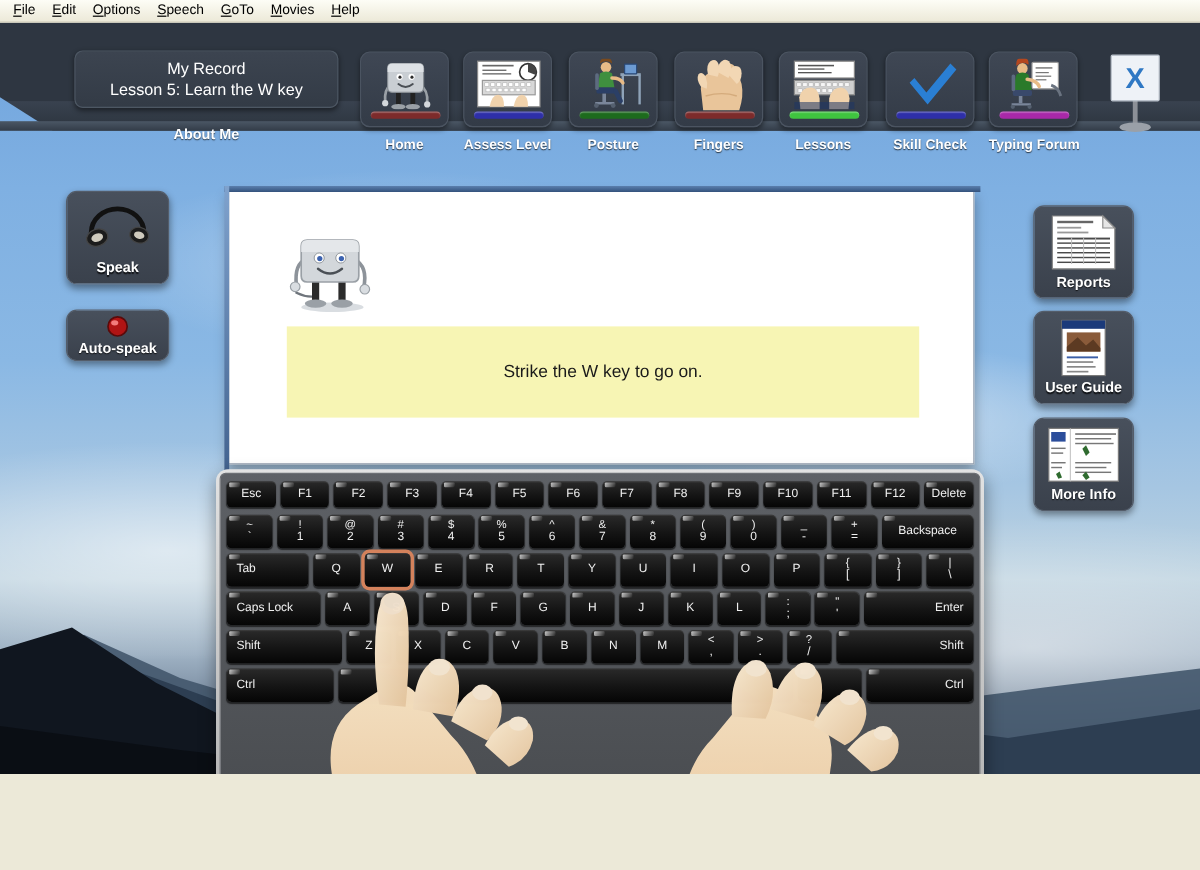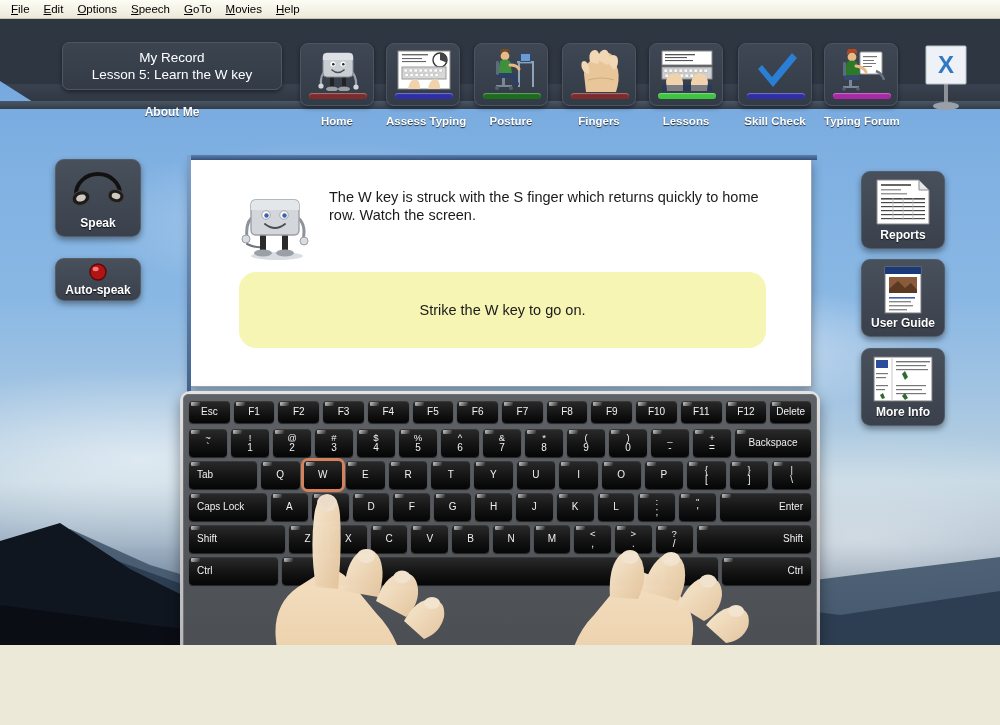--- a/index.html
+++ b/index.html
@@ -158,21 +158,21 @@
   .mascot { position: absolute; left: 42px; top: 26px; width: 84px; height: 76px; }
   .lesson-text {
     position: absolute; left: 138px; top: 28px;
     width: 460px;
     font-size: 14.5px; line-height: 1.25; color: #1a1a1a;
   }
   .prompt-box {
     position: absolute; left: 48px; top: 112px;
     width: 527px; height: 76px;
     background: #f7f5b4;
-    display: flex; align-items: center; justify-content: center; border-radius: 17px;
+    display: flex; align-items: center; justify-content: center;
   }
   .prompt-box span { font-size: 14.5px; color: #1a1a1a; }
 
   
   .kb {
     position: absolute; left: 180px; top: 372px;
     width: 640px; height: 275px;
     background: linear-gradient(#e2e2e2, #c9c9c9 55%, #b3b3b3);
     border-radius: 10px;
     box-shadow: 0 6px 14px rgba(0,0,0,0.4);
@@ -316,21 +316,21 @@
                   <rect x="29" y="24.5" width="3.4" height="3"></rect>
                   <rect x="34" y="24.5" width="3.4" height="3"></rect>
           <rect x="39" y="24.5" width="3.4" height="3"></rect>
         </g>
         <path d="M12 40 q2 -10 7 -10 q5 0 5 10 Z" fill="#f0d2ac"></path>
         <path d="M32 40 q2 -10 7 -10 q5 0 5 10 Z" fill="#f0d2ac"></path>
       </svg>
             </div>
             <div class="bar" style="background: rgb(46, 47, 168);"></div>
           </div>
-          <div class="tbtn-label" style="left: 386px;">Assess Typing</div>
+          <div class="tbtn-label" style="left: 386px;">Assess Level</div>
           <div class="tbtn" style="left: 474px;">
             <div class="glyph">
               <svg width="50" height="42" viewBox="0 0 50 42">
         <rect x="30" y="12" width="17" height="2.4" fill="#8fa3b8"></rect>
         <rect x="45" y="14" width="2" height="24" fill="#8fa3b8"></rect>
         <rect x="31" y="14" width="2" height="24" fill="#8fa3b8"></rect>
         <rect x="33" y="4" width="11" height="9" rx="1" fill="#2b4a78"></rect>
         <rect x="34" y="5" width="9" height="7" fill="#6c9ad1"></rect>
         <circle cx="18" cy="7" r="4.4" fill="#e8bb86"></circle>
         <path d="M13 4 q5 -4 10 0 q0 -5 -5 -5 q-5 0 -5 5 Z" fill="#7a4a1e"></path>
@@ -561,21 +561,20 @@
           <path d="M23 14 H61 Q66 14 66 19 V44 Q66 49 61 49 H23 Q18 49 18 44 V19 Q18 14 23 14 Z" fill="#d3d7db" stroke="#9aa0a6" stroke-width="1.4"></path>
           <path d="M23 14 H61 Q66 14 66 19 V24 H18 V19 Q18 14 23 14 Z" fill="#e4e7ea"></path>
           <circle cx="33" cy="29" r="4.2" fill="#fff" stroke="#8f959b" stroke-width="0.8"></circle>
           <circle cx="51" cy="29" r="4.2" fill="#fff" stroke="#8f959b" stroke-width="0.8"></circle>
           <circle cx="33.5" cy="29.5" r="2.2" fill="#3b62b0"></circle>
           <circle cx="51.5" cy="29.5" r="2.2" fill="#3b62b0"></circle>
           <path d="M32 38 q10 8 20 0" stroke="#4a4f55" stroke-width="2" fill="none" stroke-linecap="round"></path>
         </svg>
       </div>
 
-      <div class="lesson-text">The W key is struck with the S finger which returns quickly to home row.  Watch the screen.</div>
 
       <div class="prompt-box">
         <span>Strike the W key to go on.</span>
       </div>
     </div>
 
     <div class="kb-wrap">
       <div class="kb" style="left:0; top:0;">
         <div class="kb-inner" id="kb-host">
             <div class="krow fn">

